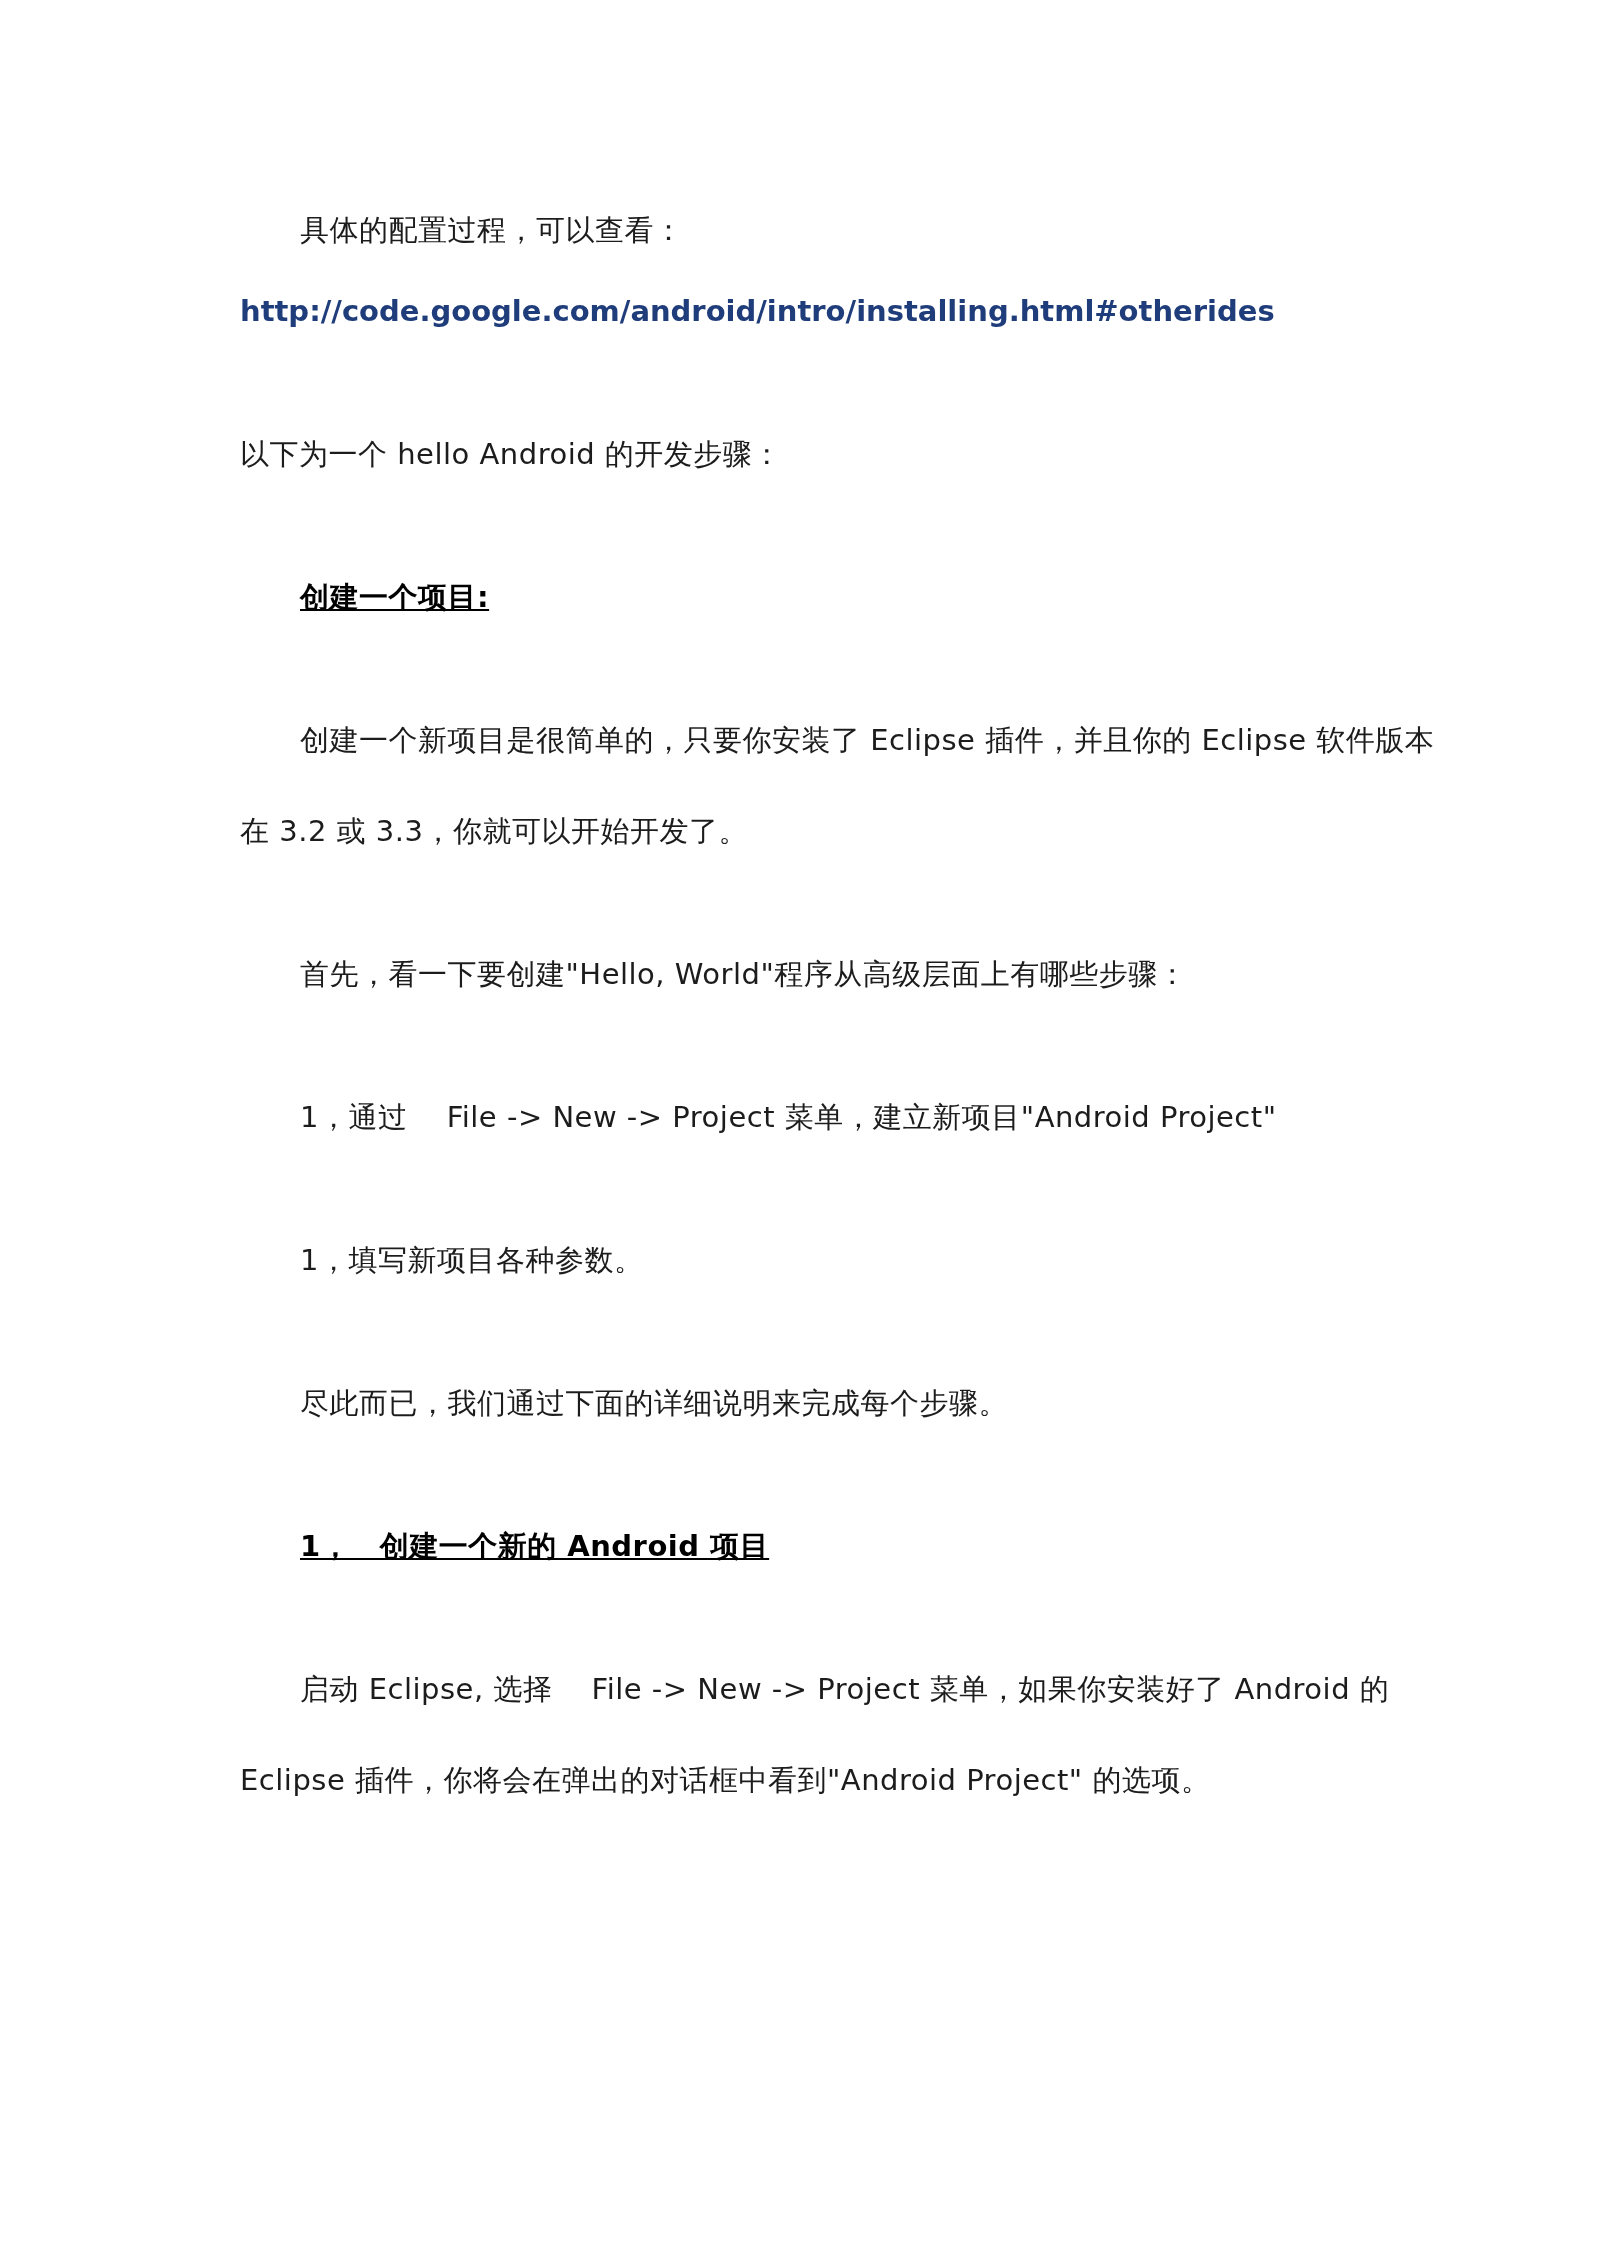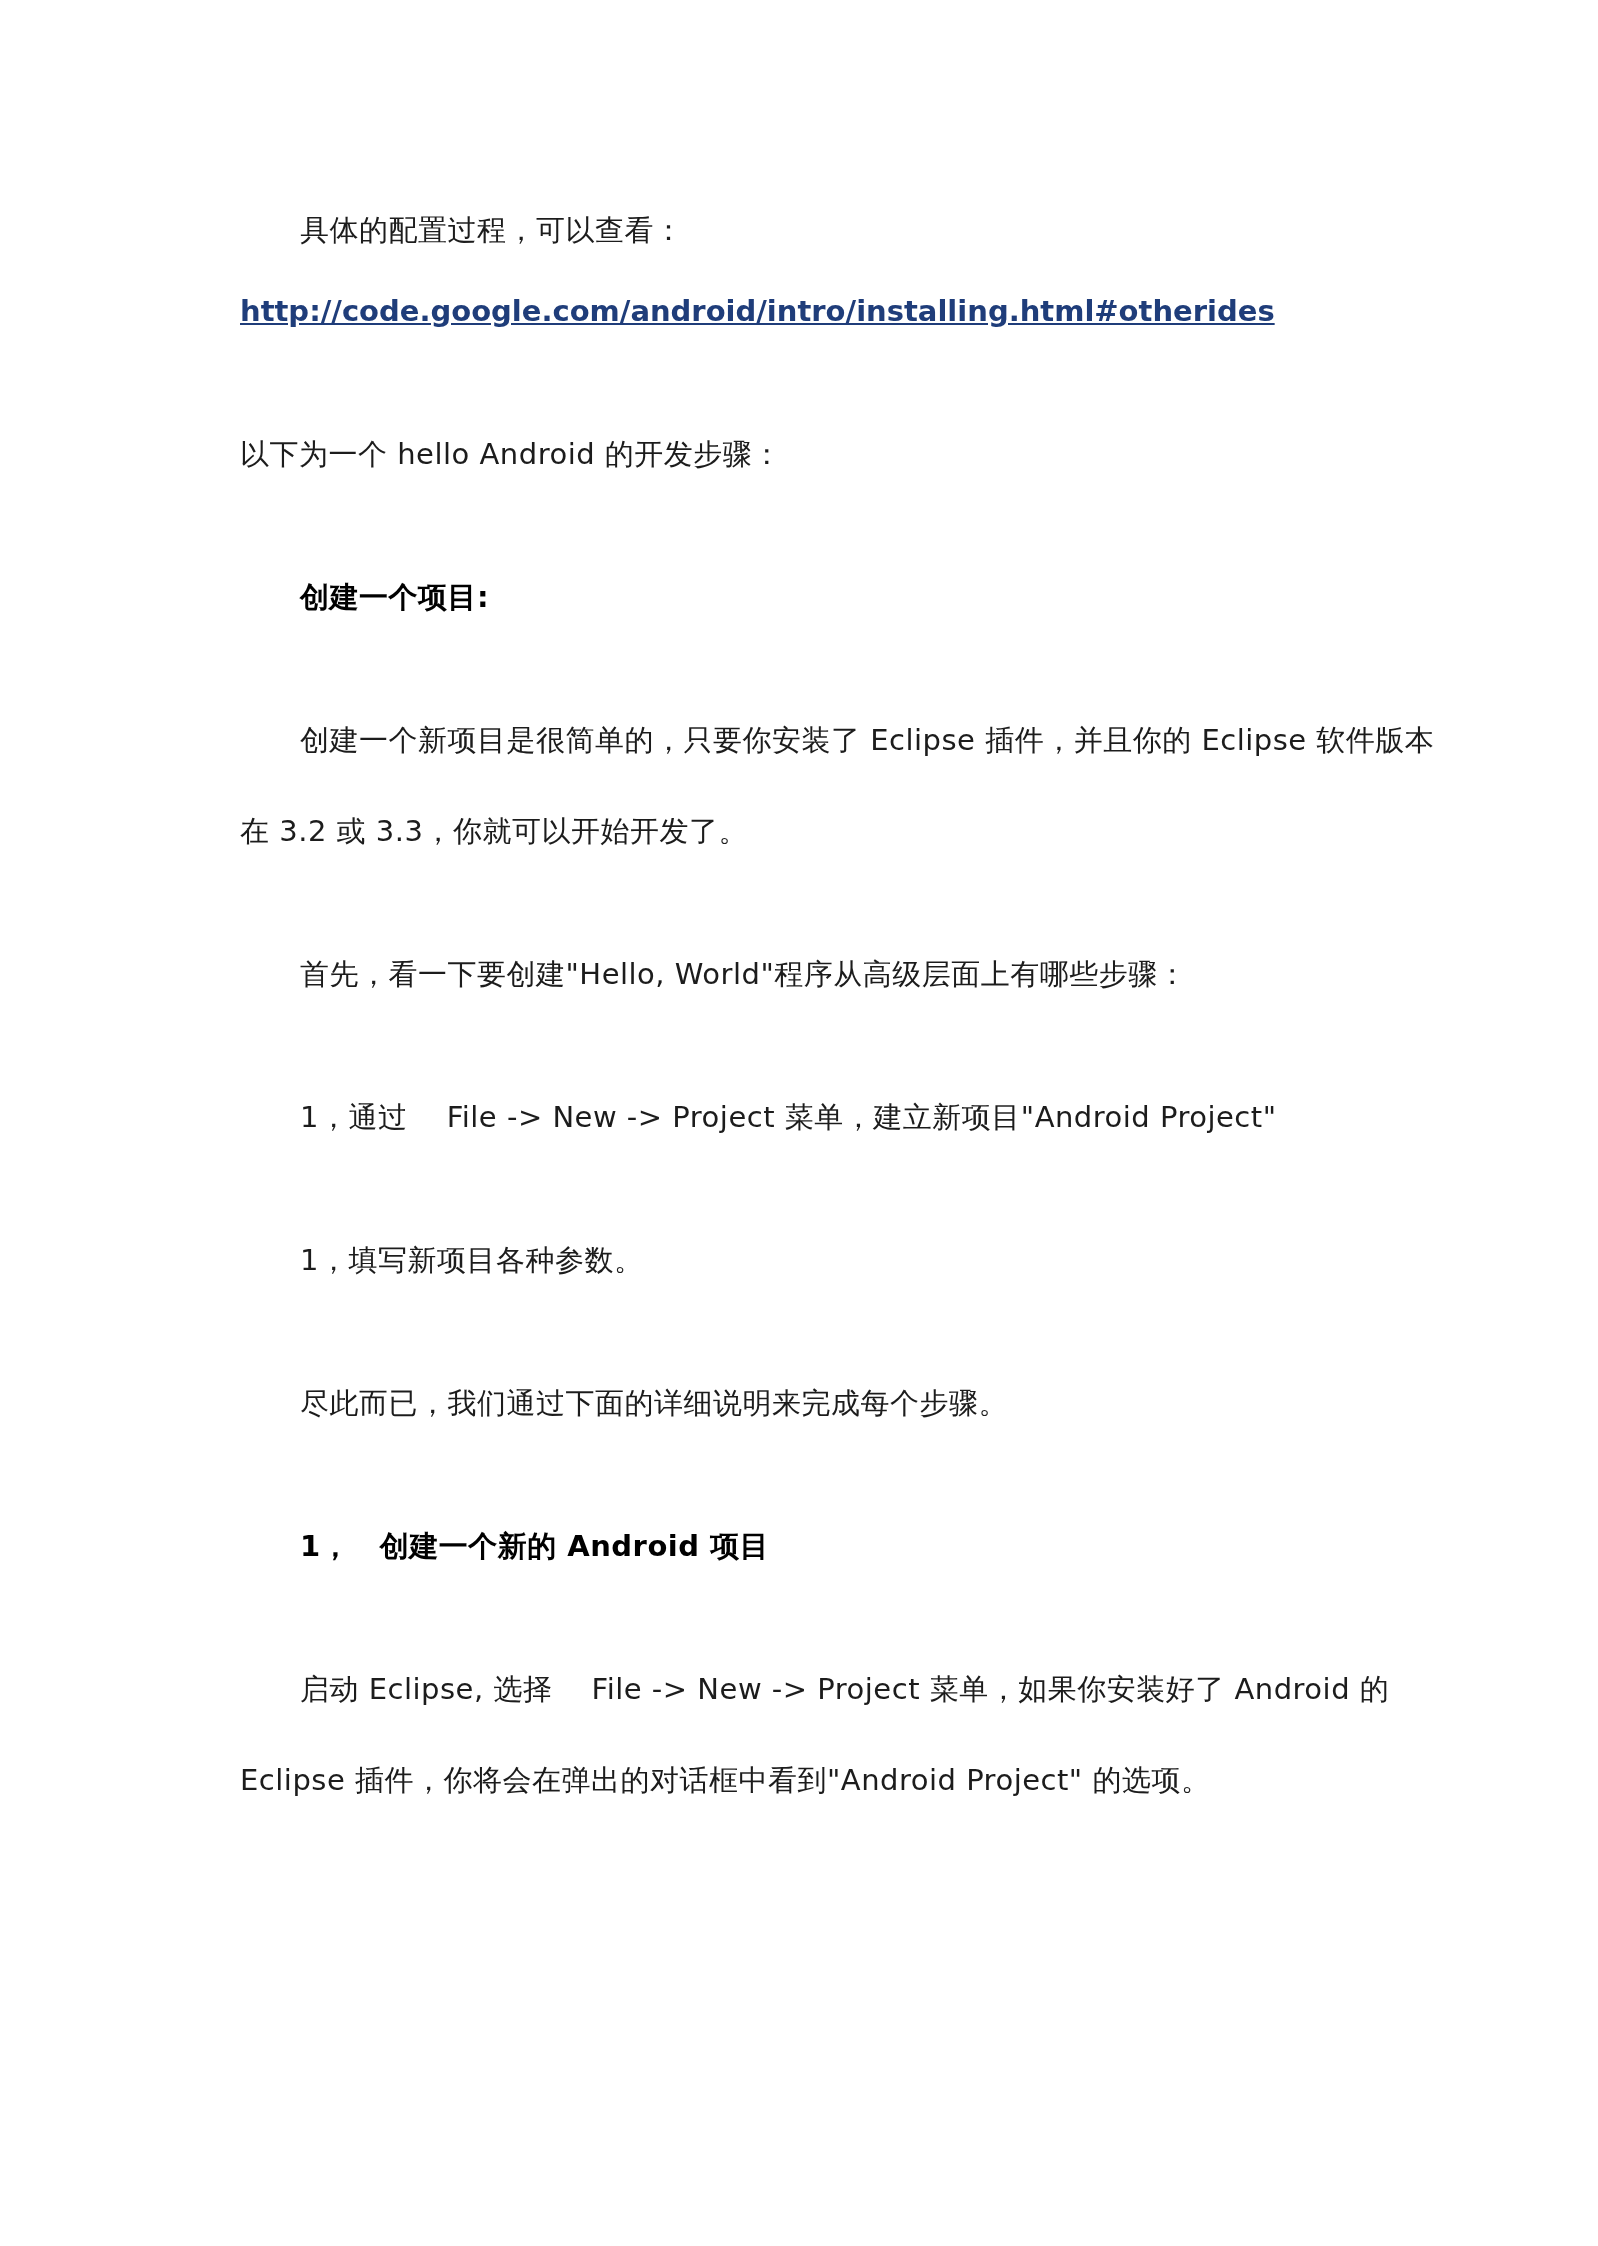--- a/index.html
+++ b/index.html
@@ -22,27 +22,26 @@
     width: 1128px;
   }
   .line {
     font-size: 29px;
     line-height: 30px;
     white-space: pre;
     color: #1c1c1c;
     letter-spacing: 0.5px;
   }
   .line.indent { padding-left: 60px; }
-  .line.heading { font-weight: bold; color: #000000; }
+  .line.heading { font-weight: bold; color: #000000; text-decoration: underline; }
   .line.link {
     font-weight: bold;
     color: #1f3d7a;
     cursor: pointer;
     letter-spacing: 0px;
-    text-decoration: underline;
   }
   
   .gap-para { margin-top: 113px; }
   .gap-line { margin-top: 61px; }
   .gap-url  { margin-top: 51px; }
 </style>
 </head>
 <body>
 
 <div class="page">

